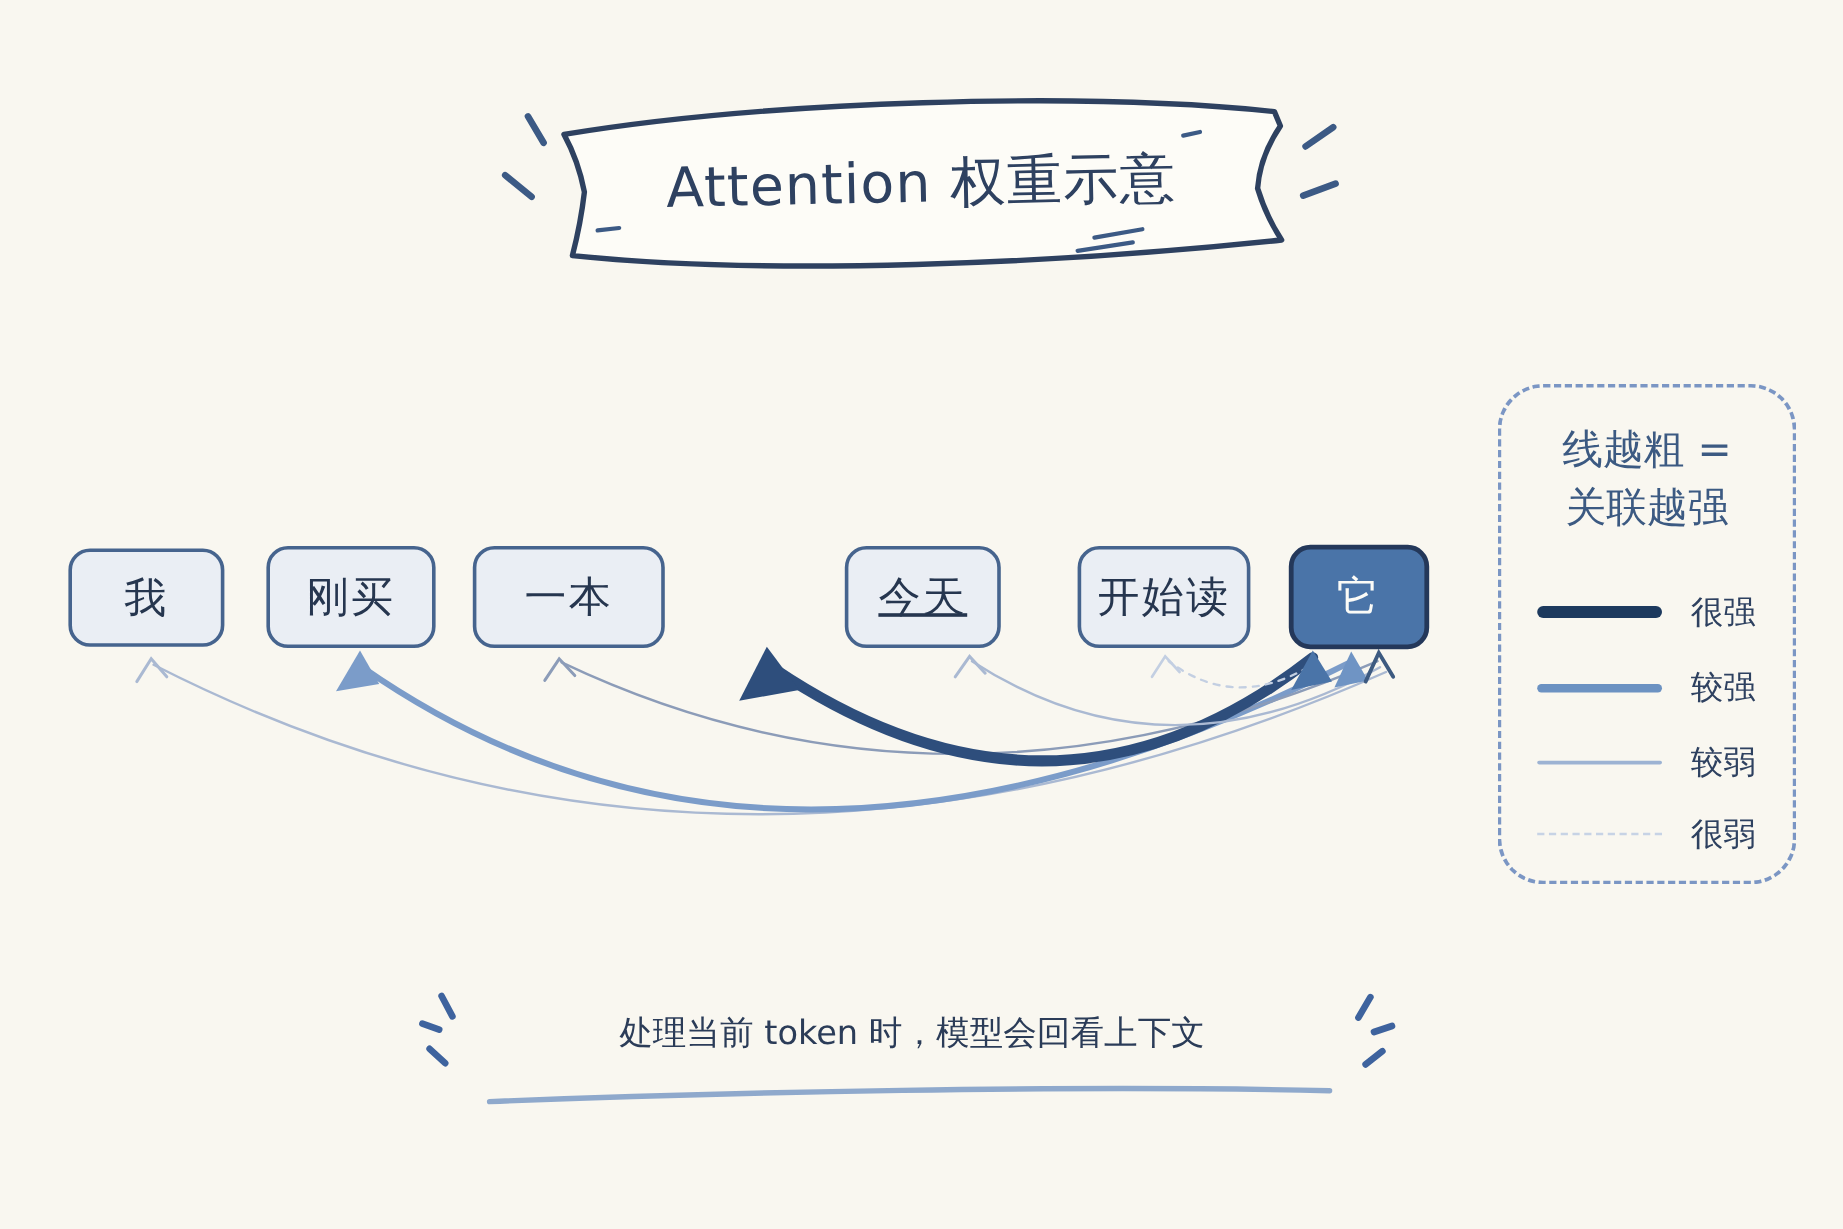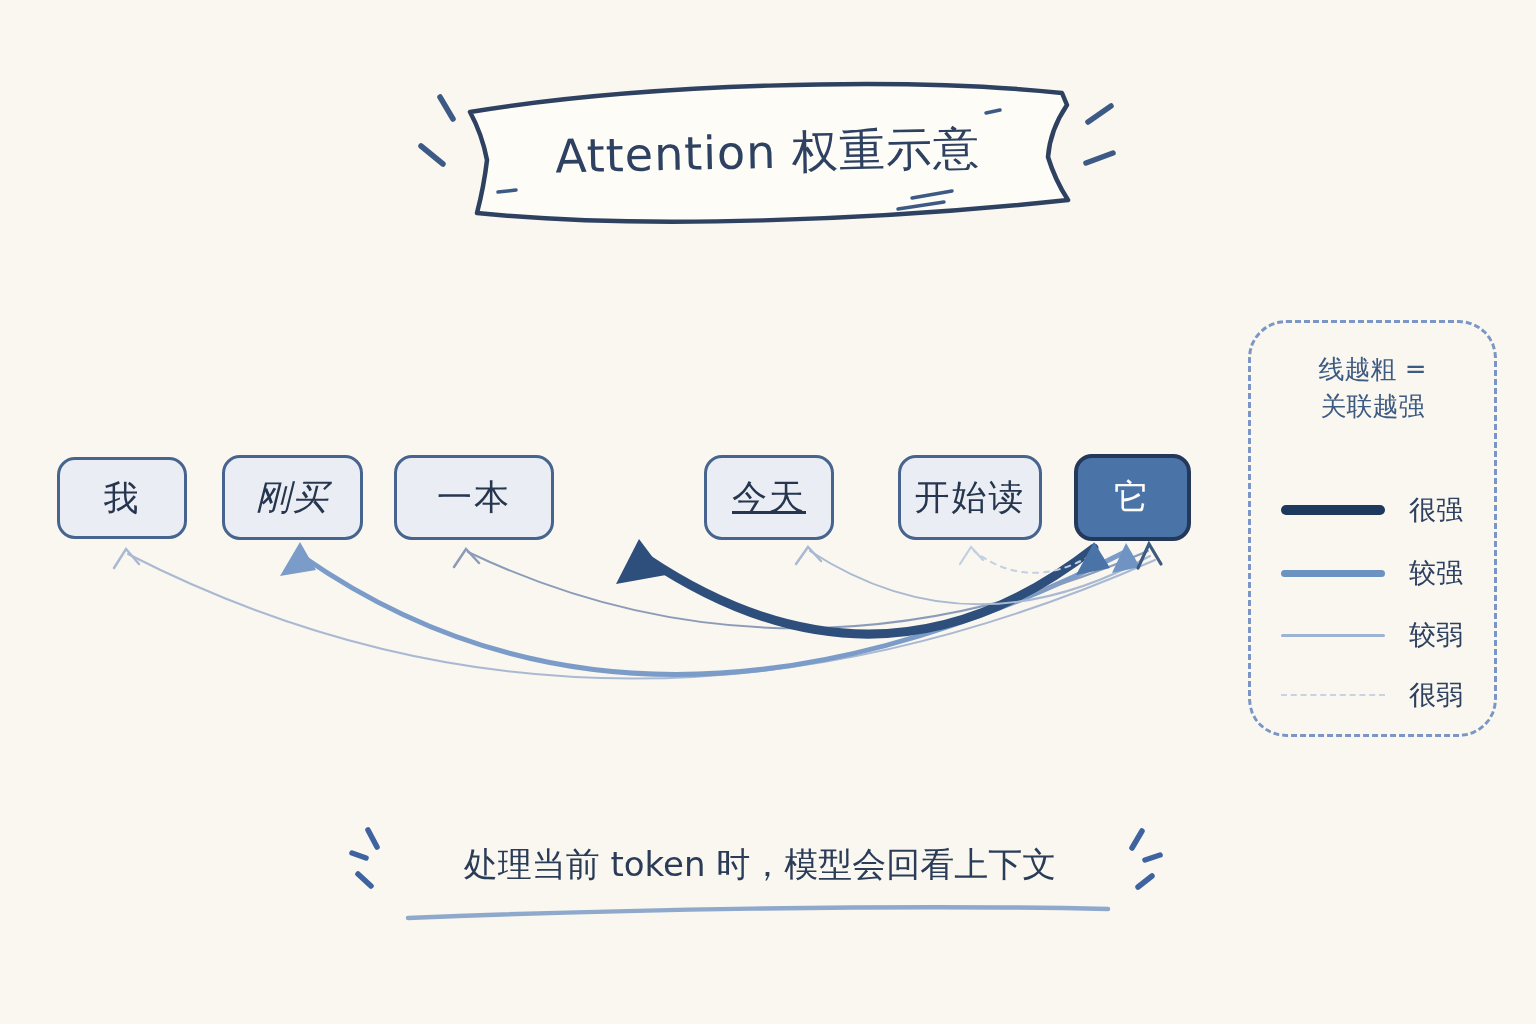--- a/index.html
+++ b/index.html
@@ -38,37 +38,37 @@
     white-space:nowrap;
   }
 
   
   .legend{
     position:absolute;left:1248px;top:320px;width:249px;height:417px;
     border:3px dashed #7b96c4;border-radius:38px;box-sizing:border-box;
   }
   .legend-title{
     position:absolute;left:0;top:28px;width:100%;
-    text-align:center;color:#3c5a82;font-size:26px;line-height:1.42;
+    text-align:center;color:#3c5a82;font-size:34px;line-height:1.42;
   }
   .legend-row{
     position:absolute;left:30px;width:200px;height:36px;
     display:flex;align-items:center;
   }
   .legend-row .sample{width:104px;flex:0 0 104px;}
   .legend-row .lbl{margin-left:24px;color:#2e4160;font-size:27px;white-space:nowrap;}
   .s-strong  {height:10px;border-radius:6px;background:#1d3a5e;}
   .s-med     {height:7px; border-radius:5px;background:#6c92c2;}
   .s-weak    {height:3px; border-radius:3px;background:#9db3d3;}
   .s-vweak   {height:0;border-top:2px dashed #c7d3e5;}
 
   
   .caption{
     position:absolute;left:408px;top:842px;width:704px;
-    text-align:center;color:#2b3c58;font-size:34px;
+    text-align:center;color:#2b3c58;font-size:28px;
     white-space:nowrap;
   }
 </style>
 </head>
 <body>
 
 <div id="stage">
 
   <svg class="overlay" viewBox="0 0 1536 1024">
 
@@ -131,21 +131,21 @@
         <line x1="1142" y1="831" x2="1132" y2="848"></line>
         <line x1="1160" y1="855" x2="1145" y2="860"></line>
         <line x1="1152" y1="876" x2="1138" y2="887"></line>
       </g>
     </g>
   </svg>
 
   <div class="banner-text">Attention 权重示意</div>
 
   <div class="token" style="left:57px;  top:457px; width:130px; height:82px;">我</div>
-  <div class="token" style="left:222px; top:455px; width:141px; height:85px;font-style:italic;">刚买</div>
+  <div class="token" style="left:222px; top:455px; width:141px; height:85px;">刚买</div>
   <div class="token" style="left:394px; top:455px; width:160px; height:85px;">一本</div>
   <div class="token" style="left:704px; top:455px; width:130px; height:85px;text-decoration:underline;">今天</div>
   <div class="token" style="left:898px; top:455px; width:144px; height:85px;text-align:center;">开始读</div>
   <div class="token hl" style="left:1074px; top:454px; width:117px; height:87px;">它</div>
 
   <div class="legend">
     <div class="legend-title">
       <div>线越粗 =</div>
       <div>关联越强</div>
     </div>

